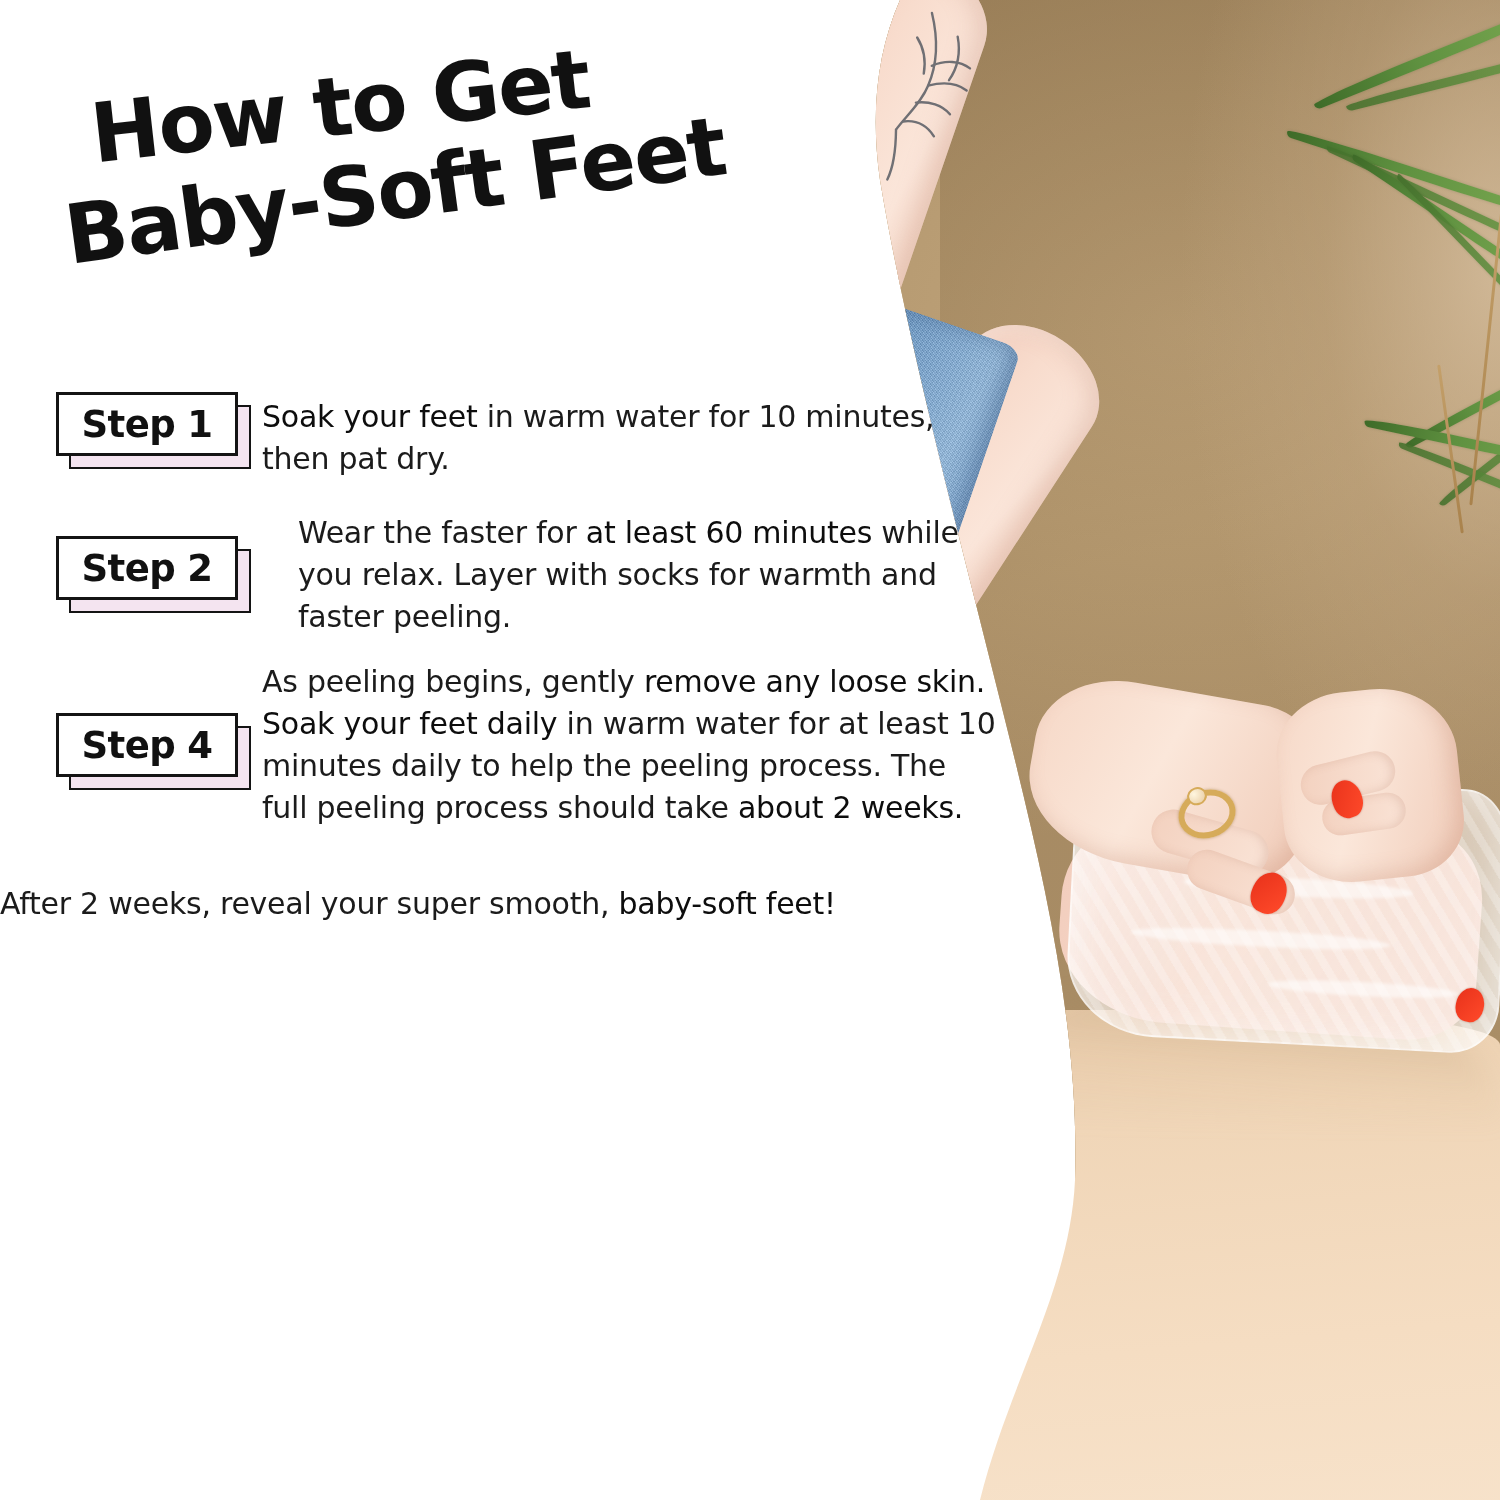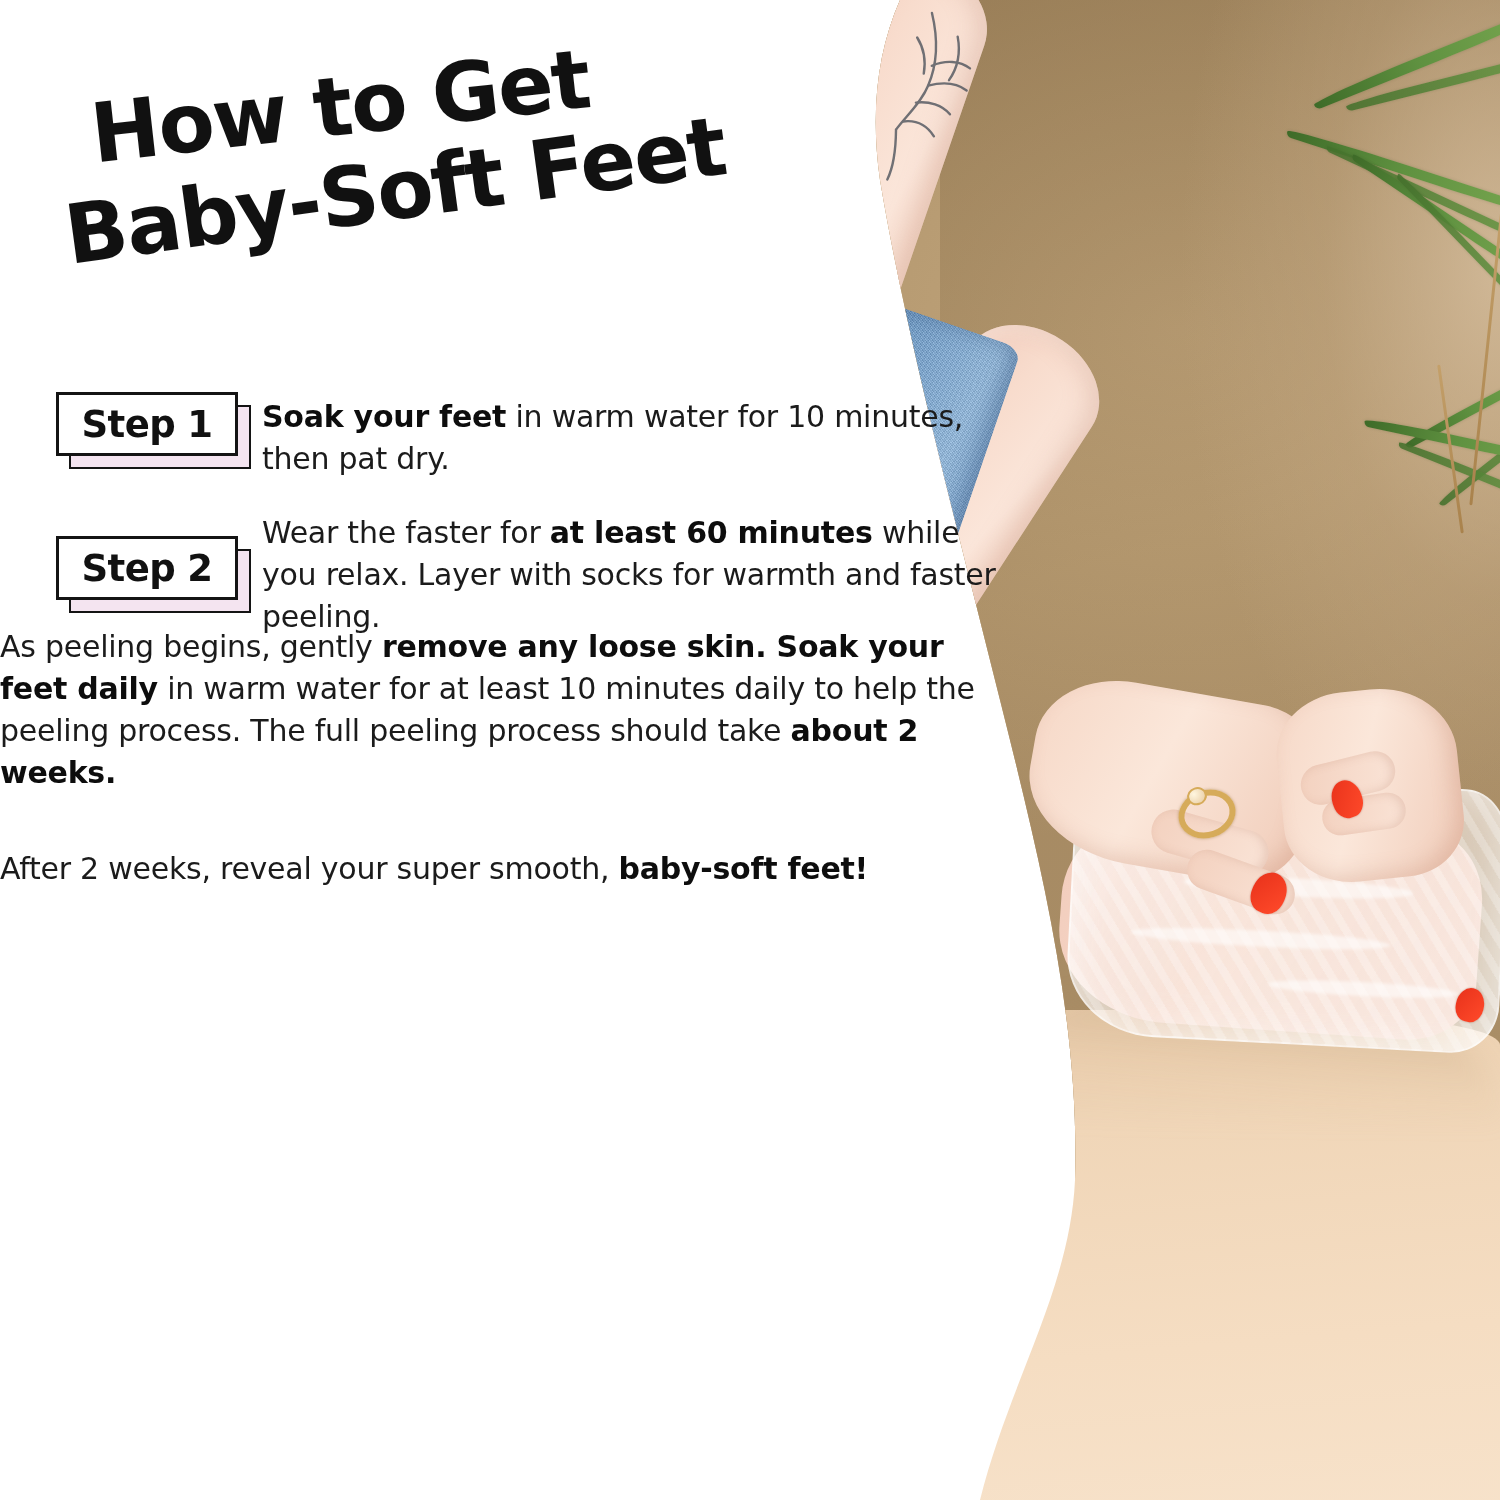--- a/index.html
+++ b/index.html
@@ -284,25 +284,25 @@
     padding-right: 10px;
   }
   .step-text {
     font-family: "DejaVu Sans", sans-serif;
     font-size: 30px;
     line-height: 1.40;
     color: #1b1b1b;
     letter-spacing: -0.25px;
     margin: 0;
   }
-  .step-text b { font-weight: 700; color: #0d0d0d; }
+  .step-text b { font-weight: 400; color: #0d0d0d; }
 
   
   .step-row.s1 { margin-bottom: 56px; }
-  .step-row.s2 { margin-bottom: 40px; }
+  .step-row.s2 { margin-bottom: 75px; gap: 36px; }
   .step-row.s3 { margin-bottom: 52px; }
   .step-row.s4 { margin-bottom: 52px; }
   .step-row.s5 { margin-bottom: 0; }
 
   .step-row.s1 .step-body { padding-top: 4px; width: 500px; }
   .step-row.s2 .step-body { width: 600px; margin-top: -24px; }
   .step-row.s3 .step-body { width: 615px; margin-top: -24px; }
   .step-row.s4 .step-body { width: 705px; margin-top: -52px; }
   .step-row.s5 .step-body { width: 680px; margin-top: 2px; }
 
@@ -411,20 +411,28 @@
           </div>
         </div>
       </div>
       <div class="step-body">
         <p class="step-text"><span>Wear the faster for </span><b>at least 60 minutes</b><span> while you relax. Layer with socks for warmth and faster peeling.</span></p>
       </div>
     </div>
 
 
     <div class="step-row s4">
+      <div class="badge-slot">
+        <div class="badge">
+          <div class="badge-shadow"></div>
+          <div class="badge-face">
+            <span class="badge-label">Step 4</span>
+          </div>
+        </div>
+      </div>
       <div class="step-body">
         <p class="step-text"><span>As peeling begins, gently </span><b>remove any loose skin. Soak your feet daily</b><span> in warm water for at least 10 minutes daily to help the peeling process. The full peeling process should take </span><b>about 2 weeks.</b></p>
       </div>
     </div>
 
     <div class="step-row s5">
       <div class="step-body">
         <p class="step-text"><span>After 2 weeks, reveal your super smooth, </span><b>baby-soft feet!</b></p>
       </div>
     </div>

